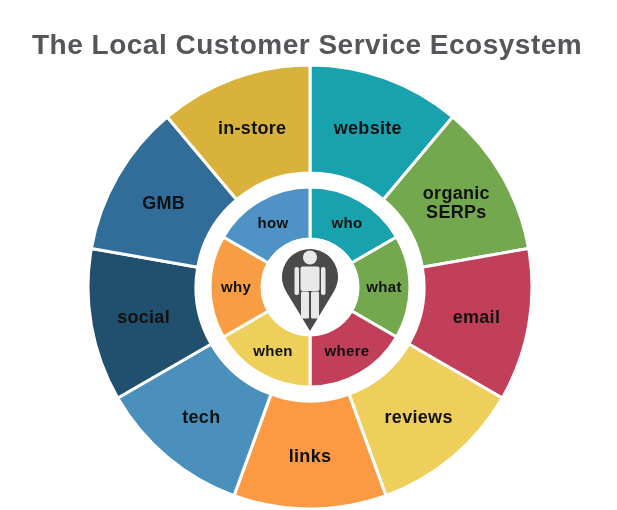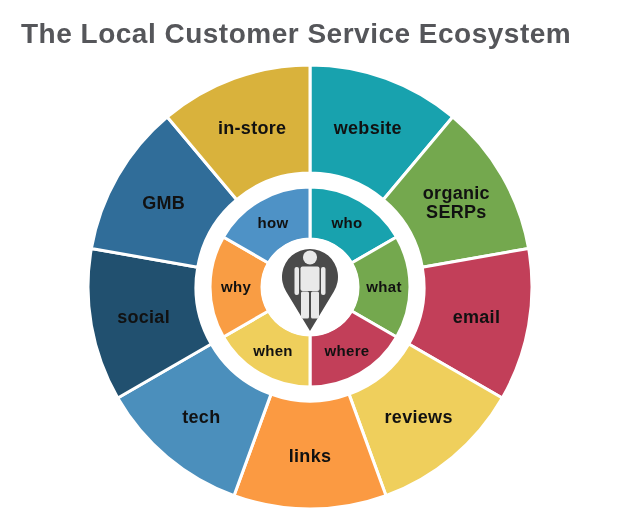--- a/index.html
+++ b/index.html
@@ -11,21 +11,21 @@
     width: 617px;
     height: 510px;
     overflow: hidden;
     position: relative;
     font-family: "Liberation Sans", "DejaVu Sans", sans-serif;
   }
   .page-title {
     position: absolute;
     top: 12px;
     left: 15px;
-    margin: 6px;
+    margin: 17px;
     font-size: 28px;
     font-weight: 700;
     letter-spacing: 0.5px;
     color: #55565A;
     white-space: nowrap;
   }
   #wheel-svg {
     position: absolute;
     top: 0;
     left: 0;

